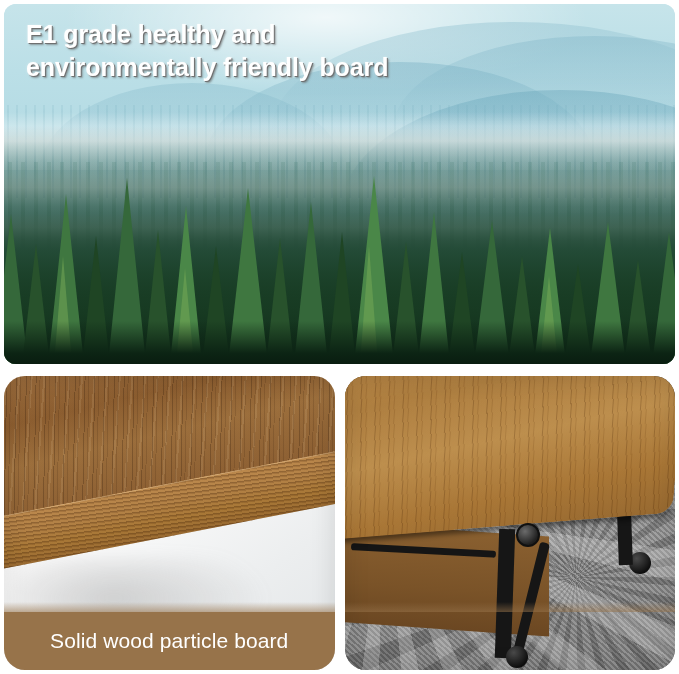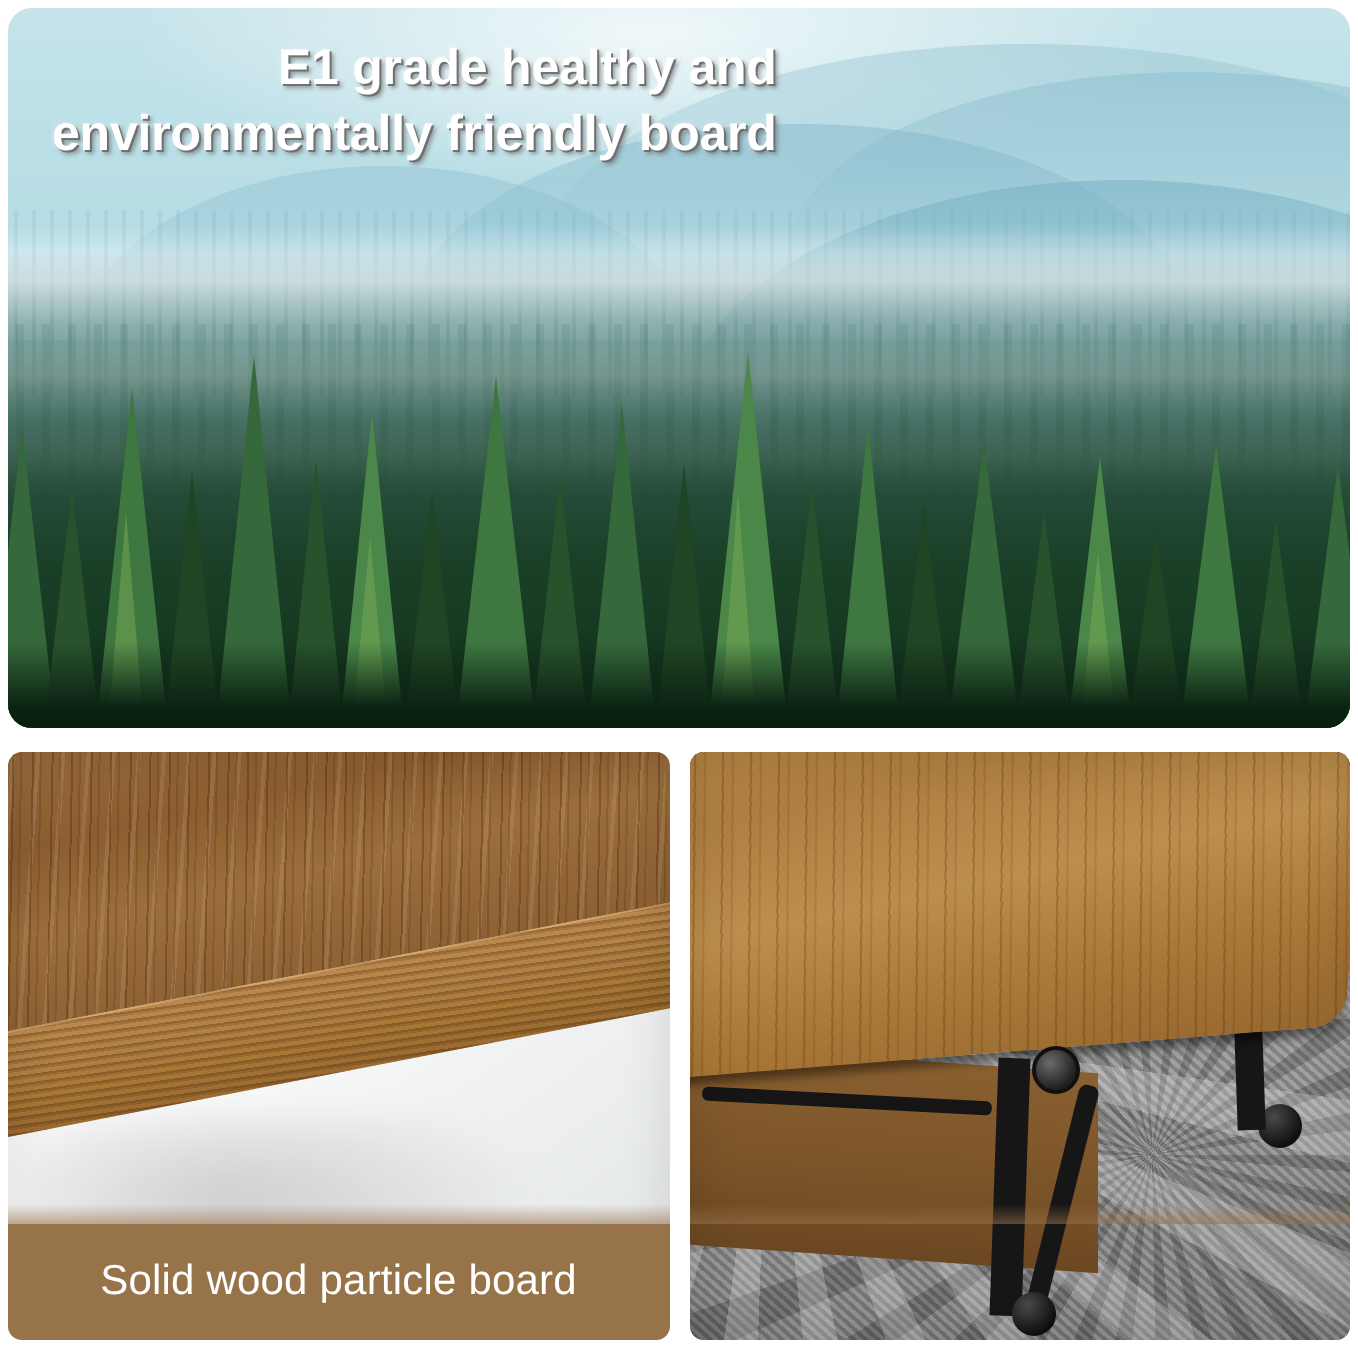--- a/index.html
+++ b/index.html
@@ -11,21 +11,20 @@
     width: 679px;
     height: 674px;
     font-family: "Liberation Sans", sans-serif;
     overflow: hidden;
   }
   .page {
     position: relative;
     width: 566px;
     height: 674px;
     background: #ffffff;
-    text-align: right;
   }
 
   
   .banner {
     position: absolute;
     left: 4px;
     top: 4px;
     width: 671px;
     height: 360px;
     border-radius: 12px;
@@ -160,21 +159,21 @@
     left: 4px;
     top: 376px;
     width: 671px;
     height: 294px;
     display: flex;
     gap: 10px;
   }
   .panel {
     position: relative;
     flex: 1 1 0;
-    border-radius: 7px;
+    border-radius: 21px;
     overflow: hidden;
     background: #ffffff;
   }
   .panel-photo {
     position: absolute;
     left: 0; right: 0; top: 0; bottom: 0;
     overflow: hidden;
   }
   .caption {
     position: absolute;

